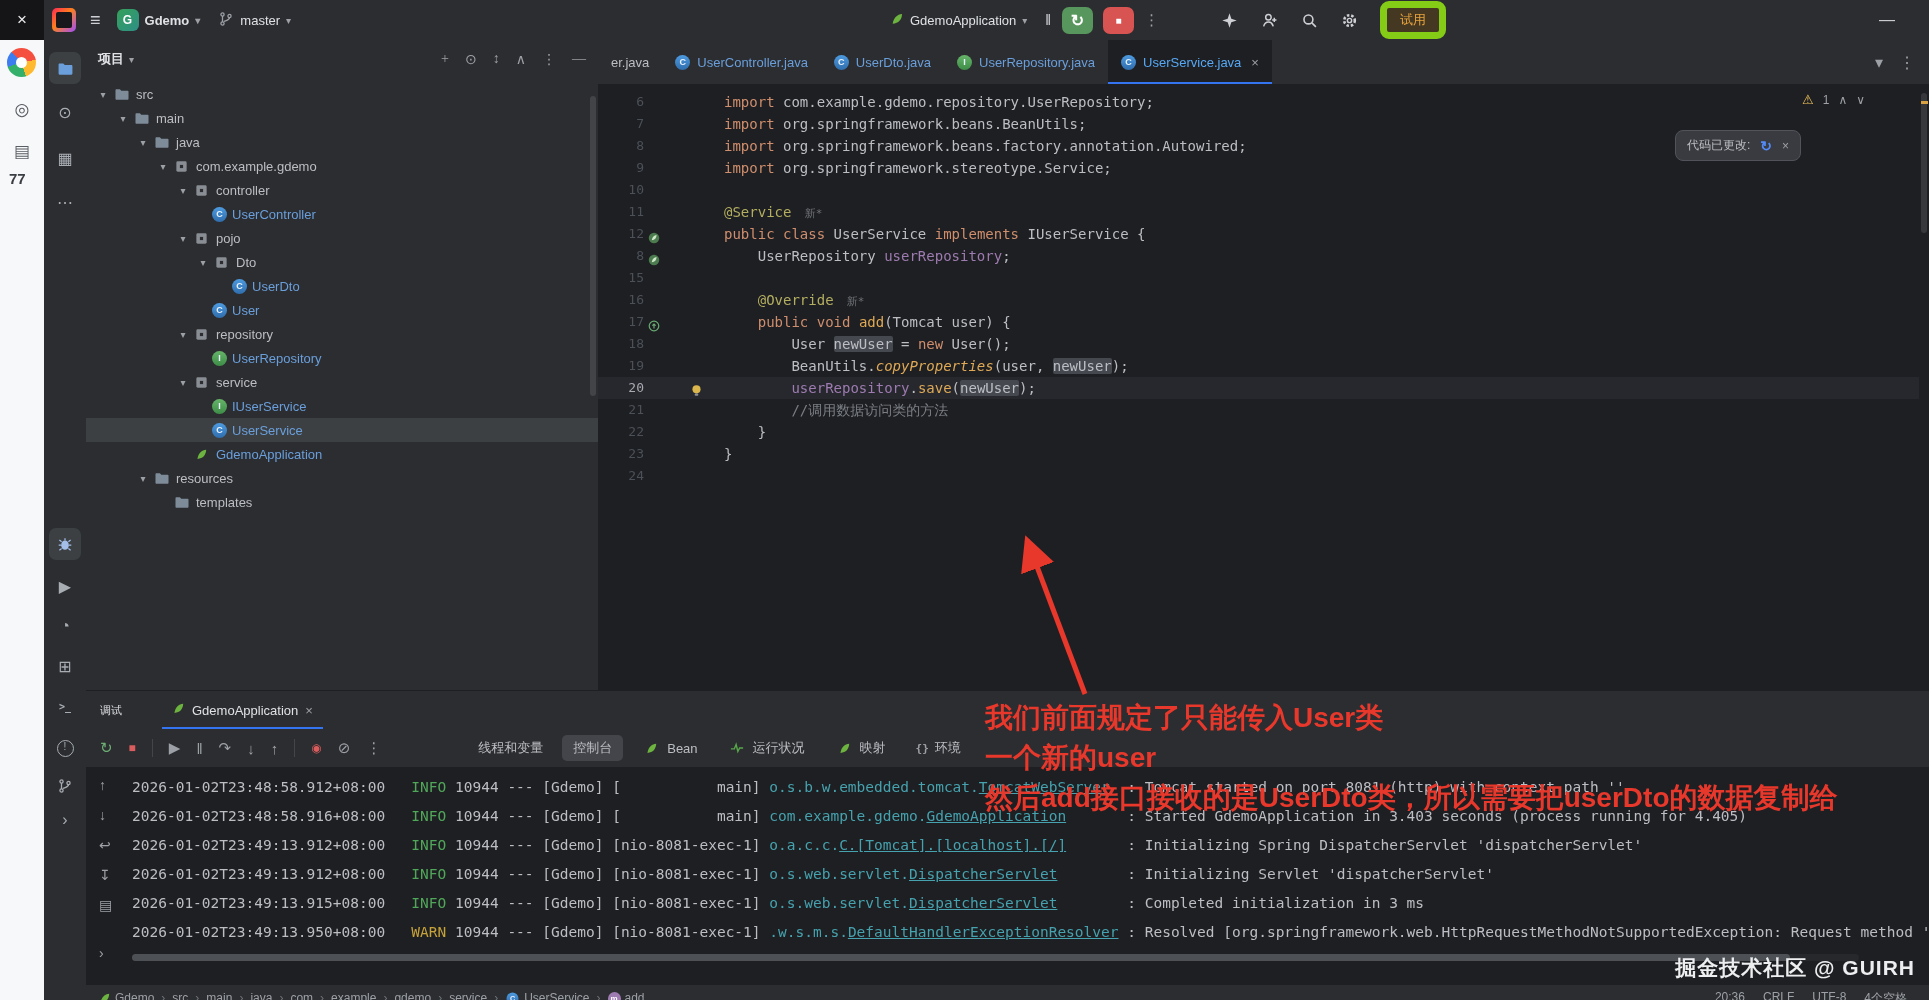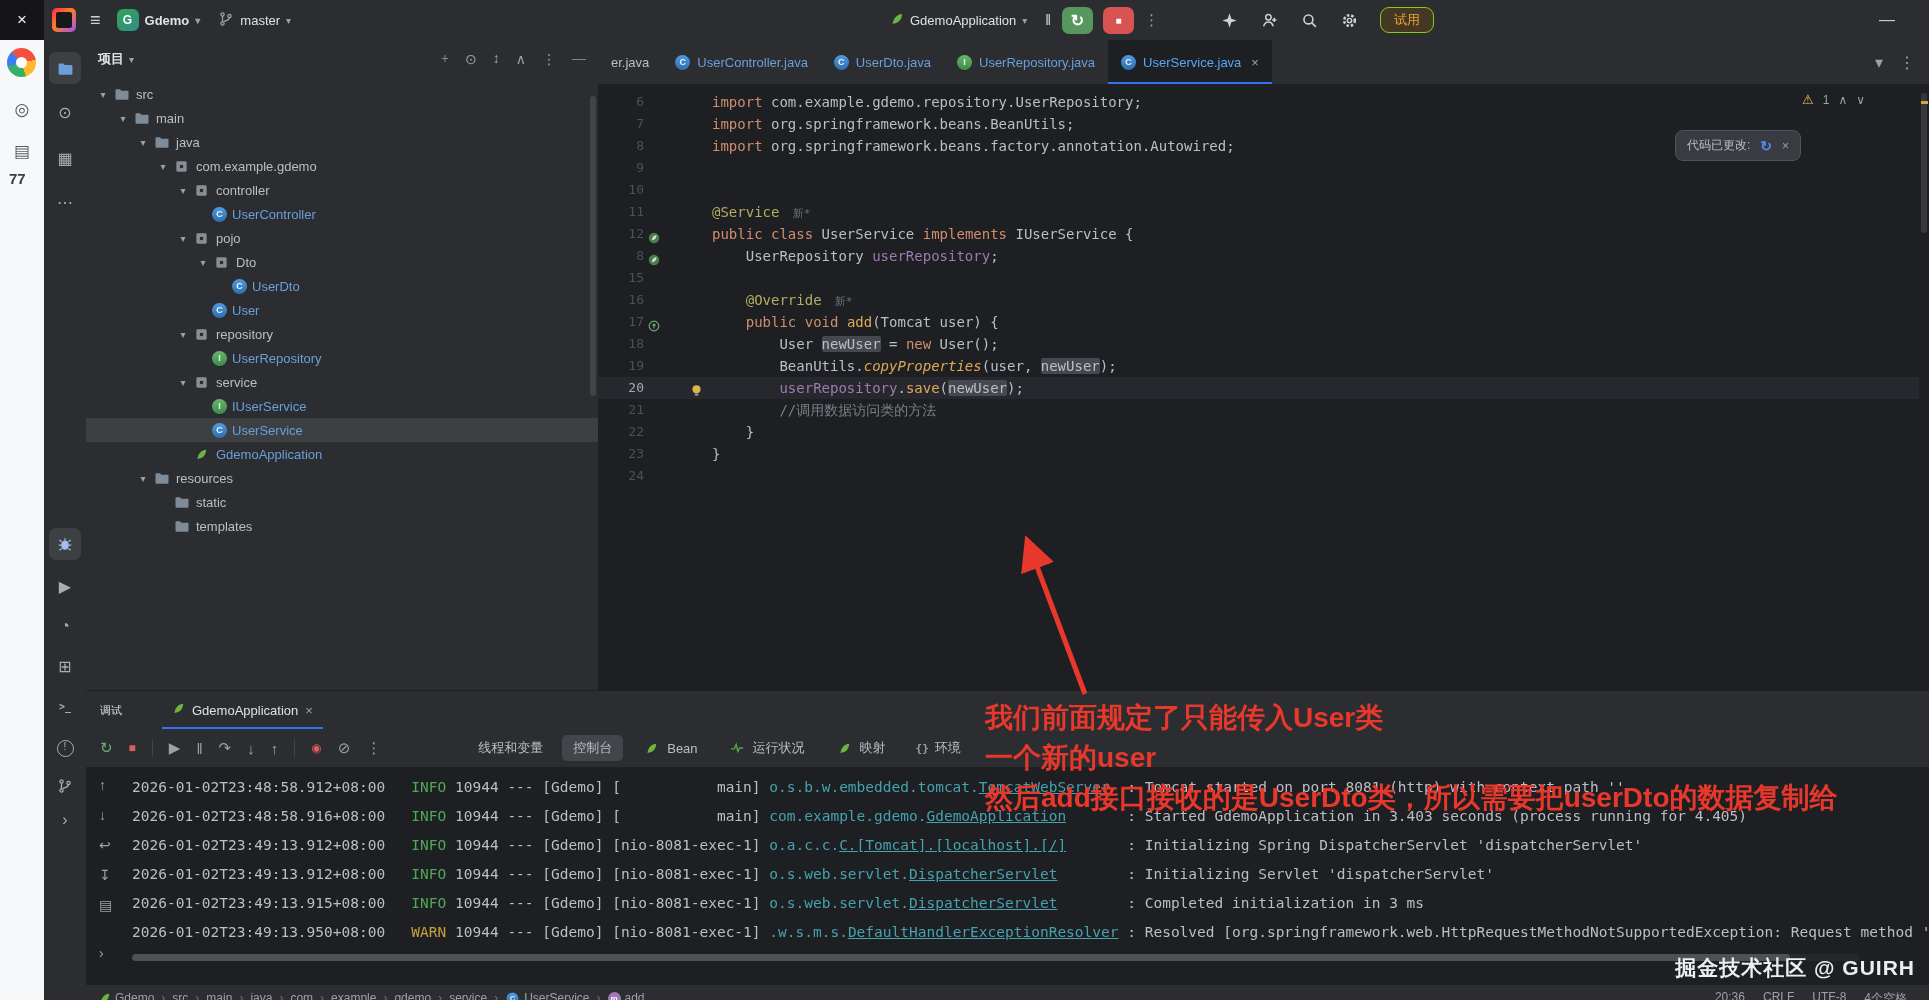--- a/index.html
+++ b/index.html
@@ -31,21 +31,21 @@
   .run-cluster{position:absolute;left:846px;top:0;height:40px;display:flex;align-items:center;gap:10px;}
   .runcfg{display:flex;align-items:center;gap:6px;color:#DFE1E5;font-size:13px;cursor:pointer;}
   .pausebtn{color:#D5D8DE;font-size:14px;margin-left:8px;cursor:pointer;letter-spacing:1px;}
   .btn-run{width:31px;height:27px;border-radius:7px;display:flex;align-items:center;justify-content:center;
            color:#fff;cursor:pointer;font-weight:700;}
   .btn-green{background:#57965C;font-size:16px;}
   .btn-red{background:#D75452;font-size:10px;}
   .tb-more{color:#9DA0A6;font-size:15px;cursor:pointer;}
   .tb-icons{position:absolute;left:1176px;top:0;height:40px;display:flex;align-items:center;gap:22px;}
   .tb-ic{width:18px;height:18px;cursor:pointer;display:flex;align-items:center;justify-content:center;}
-  .trial{background:#453823;color:#E8A33D;border:1px solid #84cc16;border-radius:9px;padding:3px 13px;
+  .trial{background:#453823;color:#E8A33D;border:7px solid #84cc16;border-radius:9px;padding:3px 13px;
          font-size:13px;cursor:pointer;}
   .win-min{position:absolute;left:1823px;top:0;width:40px;height:40px;display:flex;align-items:center;
            justify-content:center;color:#CED0D6;cursor:pointer;}
   .win-max{position:absolute;left:1867px;top:0;width:44px;height:40px;display:flex;align-items:center;
            justify-content:center;color:#CED0D6;cursor:pointer;font-size:13px;}
   
   .toolstrip{position:absolute;left:0;top:40px;width:42px;bottom:0;background:#2B2D30;border-right:1px solid #1E1F22;}
   .chip{position:absolute;left:5px;width:32px;height:32px;border-radius:7px;display:flex;align-items:center;
         justify-content:center;color:#A8ACB3;font-size:16px;cursor:pointer;}
   .chip.active{background:#3D4043;}
@@ -81,21 +81,21 @@
   .etab-x{color:#9DA0A6;margin-left:3px;}
   .tab-actions{margin-left:auto;display:flex;align-items:center;gap:16px;padding-right:14px;color:#9DA0A6;}
   .tab-actions span{cursor:pointer;}
   .codewrap{position:absolute;left:0;top:45px;right:10px;bottom:0;padding-top:6px;}
   .code-line{position:relative;height:22px;line-height:22px;font-family:"DejaVu Sans Mono",monospace;font-size:14px;}
   .code-line.current{background:#26282E;}
   .ln{position:absolute;left:0;width:46px;text-align:right;color:#4B5059;font-size:13px;}
   .current .ln{color:#A8AAB0;}
   .gut{position:absolute;left:50px;top:5px;cursor:pointer;}
   .bulb{position:absolute;left:92px;top:4px;cursor:pointer;}
-  .ct{position:absolute;left:114px;top:0;white-space:pre;}
+  .ct{position:absolute;left:126px;top:0;white-space:pre;}
   .sg-k{color:#CF8E6D;} .sg-a{color:#B3AE60;} .sg-au{color:#B3AE60;text-decoration:underline;}
   .sg-m{color:#DFA956;} .sg-s{color:#DFA956;font-style:italic;}
   .sg-f{color:#9E7BB0;} .sg-p{color:#BCBEC4;} .sg-c{color:#7A7E85;}
   .sg-i{color:#6E7277;font-size:11px;}
   .sg-hl{background:#45494F;border-radius:2px;}
   .inspect{position:absolute;right:64px;top:52px;display:flex;align-items:center;gap:9px;font-size:12px;color:#9DA0A6;}
   .inspect .warn{color:#F2C55C;font-size:13px;}
   .inspect span{cursor:pointer;}
   .toast{position:absolute;right:128px;top:90px;display:flex;align-items:center;gap:10px;background:#393B40;
          border:1px solid #50535A;border-radius:8px;padding:6px 11px;font-size:12px;color:#BCBEC4;z-index:5;}
@@ -412,29 +412,20 @@
             </span>
             <span class="tr-label">resources</span>
           </div>
           <div class="tree-row" style="padding-left: 68px;">
             <span class="tr-chev"></span>
             <span class="fic">
               <svg width="16" height="16" viewBox="0 0 16 16">
                 <path d="M1.5 4.2c0-.6.4-1 1-1h3.4l1.4 1.6h6.2c.6 0 1 .4 1 1v7c0 .6-.4 1-1 1h-11c-.6 0-1-.4-1-1Z" fill="#7E8B99"></path>
               </svg>
             </span>
-            <span class="tr-label">static</span>
-          </div>
-          <div class="tree-row" style="padding-left: 68px;">
-            <span class="tr-chev"></span>
-            <span class="fic">
-              <svg width="16" height="16" viewBox="0 0 16 16">
-                <path d="M1.5 4.2c0-.6.4-1 1-1h3.4l1.4 1.6h6.2c.6 0 1 .4 1 1v7c0 .6-.4 1-1 1h-11c-.6 0-1-.4-1-1Z" fill="#7E8B99"></path>
-              </svg>
-            </span>
             <span class="tr-label">templates</span>
           </div>
         </div>
       <div class="pp-scroll"></div>
     </div>
 
     <div class="editor">
       <div class="tabbar">
         <div class="tab-list">
             <div class="etab">
@@ -471,20 +462,21 @@
           <div class="code-line">
             <span class="ln">7</span>
             <span class="ct"><span class="sg-k">import </span><span class="sg-p">org.springframework.beans.BeanUtils;</span></span>
           </div>
           <div class="code-line">
             <span class="ln">8</span>
             <span class="ct"><span class="sg-k">import </span><span class="sg-p">org.springframework.beans.factory.annotation.Autowired;</span></span>
           </div>
           <div class="code-line">
             <span class="ln">9</span>
+            <span class="ct"><span class="sg-k">import </span><span class="sg-p">org.springframework.stereotype.Service;</span></span>
           </div>
           <div class="code-line">
             <span class="ln">10</span>
             <span class="ct"></span>
           </div>
           <div class="code-line">
             <span class="ln">11</span>
             <span class="ct"><span class="sg-a">@Service</span><span class="sg-i">  新*</span></span>
           </div>
           <div class="code-line">

